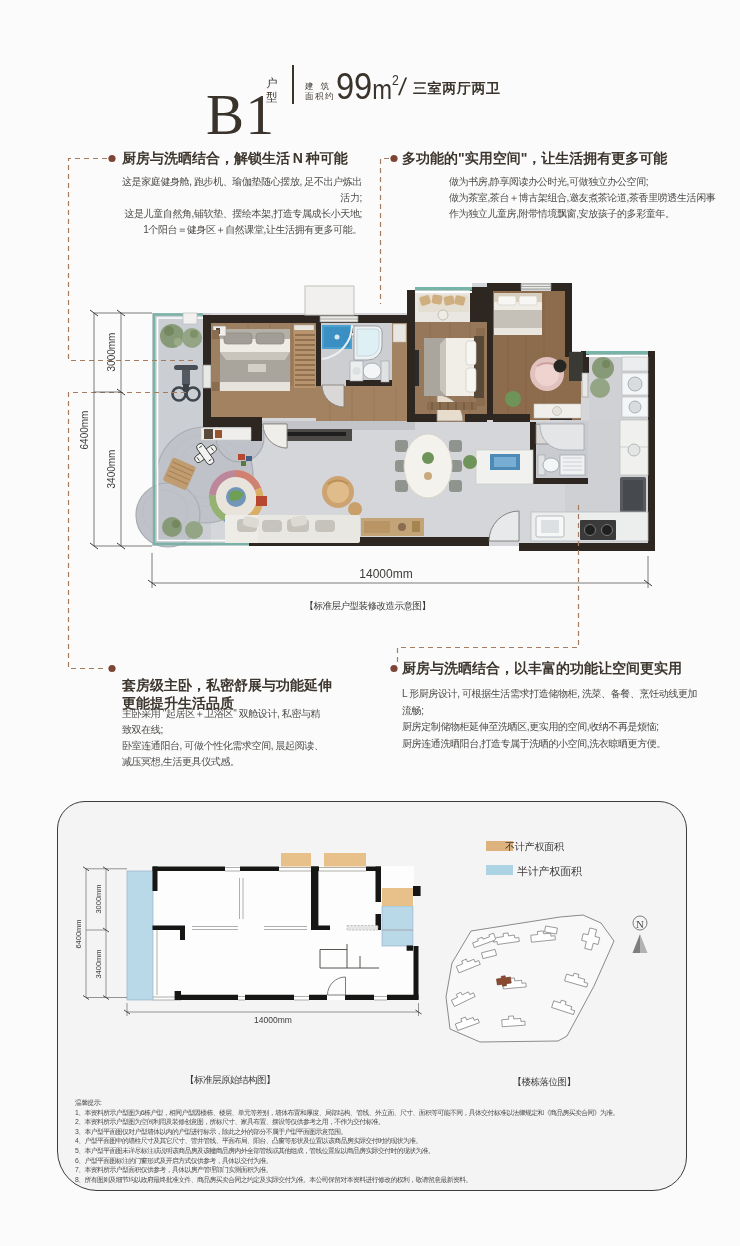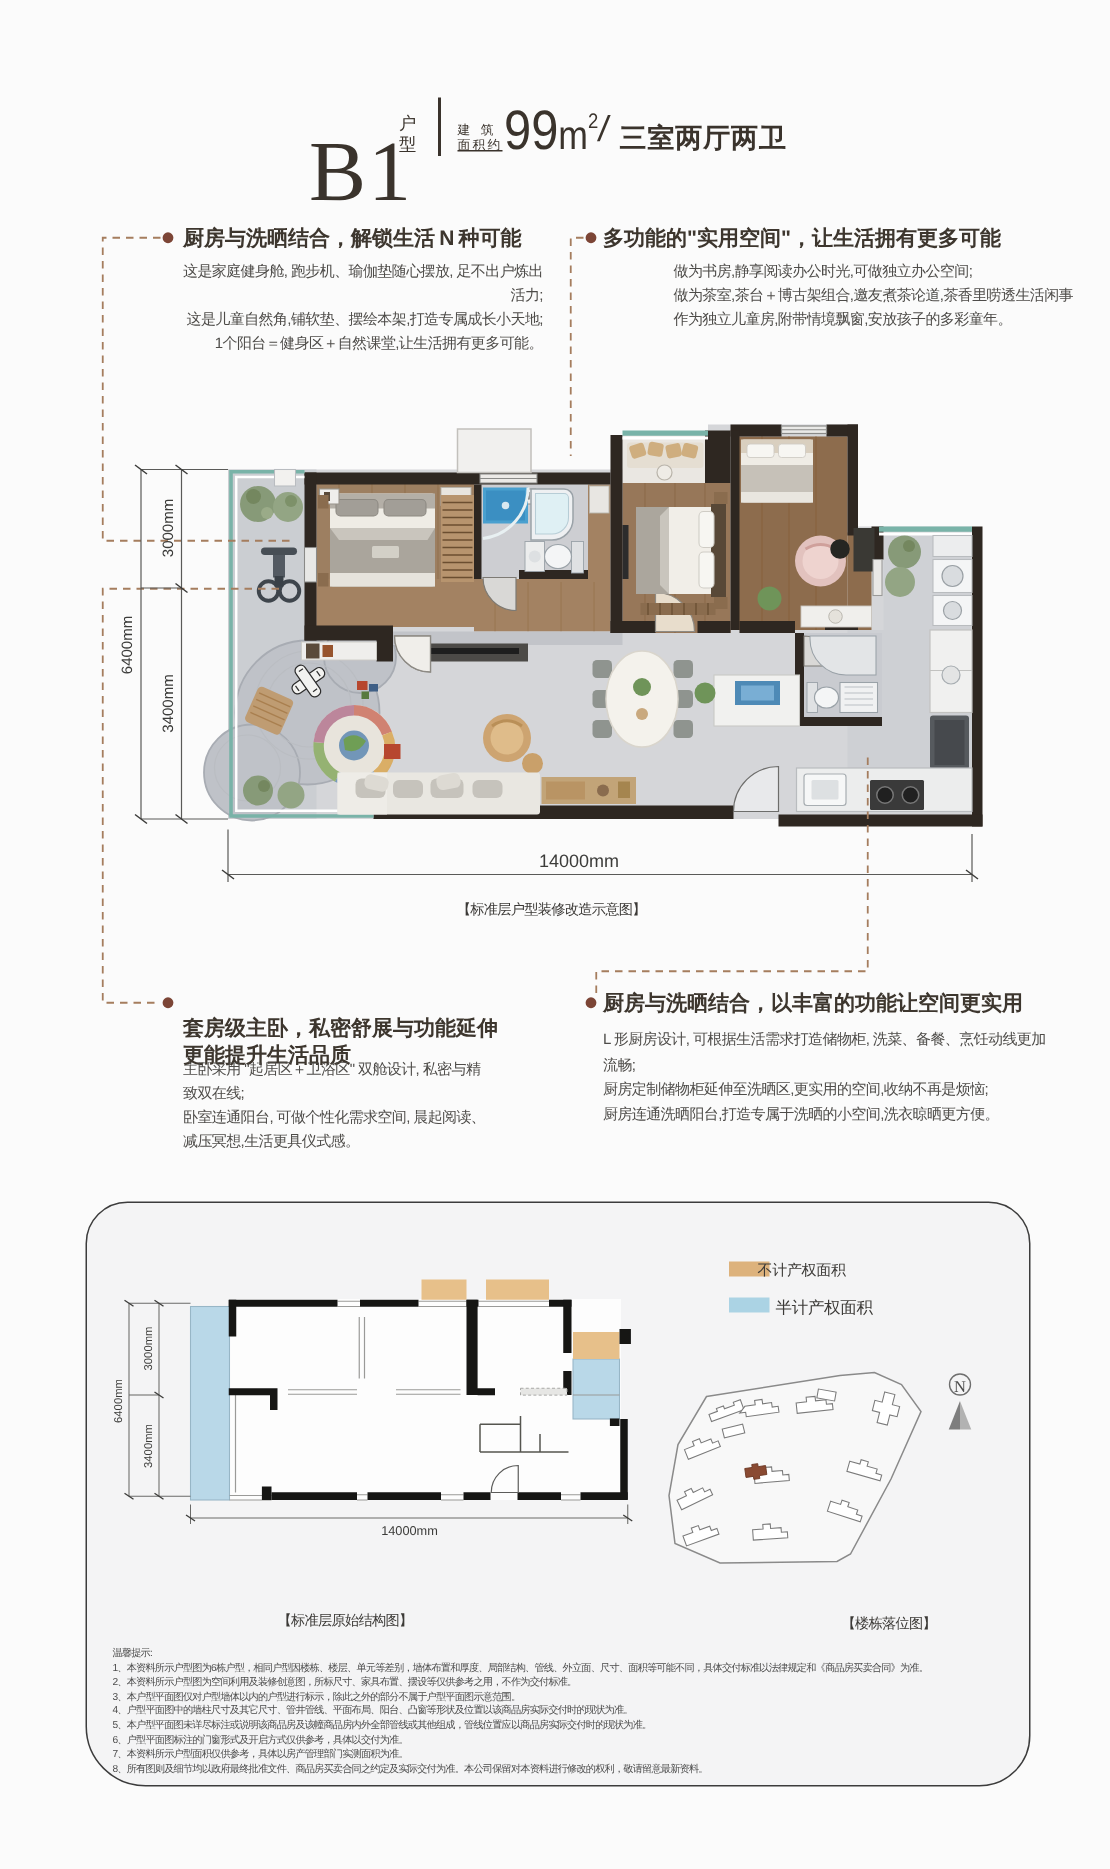--- a/index.html
+++ b/index.html
@@ -10,26 +10,26 @@
 </style>
 </head>
 <body>
 
 <div class="abs" style="left:206px;top:54px;font-family:'Liberation Serif',serif;font-size:57px;color:#3a332c;letter-spacing:1.5px;margin-top:28px;">B1</div>
 
 <div class="abs" style="left:266px;top:77px;font-size:11.5px;color:#3a332c;line-height:13.5px;">户<br>型</div>
 
 <div class="abs" style="left:292px;top:65px;width:2px;height:39px;background:#3a332c;"></div>
 
-<div class="abs" style="left:305px;top:82px;font-size:8.5px;color:#3a332c;line-height:9.5px;"><span style="letter-spacing:7px;">建筑</span><br><span style="letter-spacing:1.5px;text-decoration:underline;">面积约</span></div>
+<div class="abs" style="left:305px;top:82px;font-size:8.5px;color:#3a332c;line-height:9.5px;"><span style="letter-spacing:7px;">建筑</span><br><span style="letter-spacing:1.5px;">面积约</span></div>
 
 <div class="abs" style="left:336px;top:66px;font-size:37px;color:#3a332c;transform:scaleX(0.88);transform-origin:0 0;white-space:nowrap;">99<span style="font-size:27px;">m</span><span style="font-size:14px;vertical-align:14px;">2</span></div>
 
 <div class="abs" style="left:399px;top:73px;font-size:24px;color:#3a332c;transform:skewX(-8deg);">/</div>
-<div class="abs" style="left:413px;top:80px;font-size:18px;font-weight:bold;color:#3a332c;letter-spacing:0.6px;white-space:nowrap;">三室两厅两卫</div>
+<div class="abs" style="left:413px;top:80px;font-size:14px;font-weight:bold;color:#3a332c;letter-spacing:0.6px;white-space:nowrap;">三室两厅两卫</div>
 
 <div class="abs title" style="left:122px;top:150px;">厨房与洗晒结合，解锁生活 N 种可能</div>
 
 <div class="abs body-txt" style="left:122px;top:174px;text-align:right;">这是家庭健身舱, 跑步机、瑜伽垫随心摆放, 足不出户炼出<br>活力;<br>这是儿童自然角,铺软垫、摆绘本架,打造专属成长小天地;<br>1个阳台＝健身区＋自然课堂,让生活拥有更多可能。</div>
 
 <div class="abs title" style="left:402px;top:150px;">多功能的"实用空间"，让生活拥有更多可能</div>
 
 <div class="abs body-txt" style="left:402px;top:174px;margin-left:47px;">做为书房,静享阅读办公时光,可做独立办公空间;<br>做为茶室,茶台＋博古架组合,邀友煮茶论道,茶香里唠透生活闲事<br>作为独立儿童房,附带情境飘窗,安放孩子的多彩童年。</div>
 
 <div class="abs title" style="left:122px;top:660px;line-height:17.5px;margin-top:17px;">套房级主卧，私密舒展与功能延伸<br>更能提升生活品质</div>
@@ -45,21 +45,21 @@
 <div class="abs" style="left:57px;top:801px;width:628px;height:388px;background:#f4f4f5;border:1px solid #3c3c3c;border-radius:28px 28px 34px 40px;"></div>
 
 <div class="abs" style="left:486px;top:841px;width:27px;height:10px;background:#ddb27c;"></div>
 <div class="abs" style="left:505px;top:840px;font-size:10px;color:#3c3a37;letter-spacing:-0.2px;">不计产权面积</div>
 
 <div class="abs" style="left:486px;top:865px;width:27px;height:10px;background:#abd3e4;"></div>
 <div class="abs" style="left:517px;top:864px;font-size:11px;color:#3c3a37;letter-spacing:-0.2px;">半计产权面积</div>
 
 <div class="abs" style="left:140px;top:1074px;width:180px;text-align:center;font-size:9.5px;color:#3c3a37;letter-spacing:-0.5px;">【标准层原始结构图】</div>
 
-<div class="abs" style="left:464px;top:1076px;width:160px;text-align:right;font-size:9.5px;color:#3c3a37;letter-spacing:-0.5px;">【楼栋落位图】</div>
+<div class="abs" style="left:464px;top:1076px;width:160px;text-align:center;font-size:9.5px;color:#3c3a37;letter-spacing:-0.5px;">【楼栋落位图】</div>
 
 <div class="abs" style="left:75px;top:1098px;font-size:6.8px;color:#4c4c4c;line-height:9.6px;letter-spacing:-0.55px;white-space:nowrap;">
 温馨提示:<br>
 1、本资料所示户型图为6栋户型，相同户型因楼栋、楼层、单元等差别，墙体布置和厚度、局部结构、管线、外立面、尺寸、面积等可能不同，具体交付标准以法律规定和《商品房买卖合同》为准。<br>
 2、本资料所示户型图为空间利用及装修创意图，所标尺寸、家具布置、摆设等仅供参考之用，不作为交付标准。<br>
 3、本户型平面图仅对户型墙体以内的户型进行标示，除此之外的部分不属于户型平面图示意范围。<br>
 4、户型平面图中的墙柱尺寸及其它尺寸、管井管线、平面布局、阳台、凸窗等形状及位置以该商品房实际交付时的现状为准。<br>
 5、本户型平面图未详尽标注或说明该商品房及该幢商品房内外全部管线或其他组成，管线位置应以商品房实际交付时的现状为准。<br>
 6、户型平面图标注的门窗形式及开启方式仅供参考，具体以交付为准。<br>
 7、本资料所示户型面积仅供参考，具体以房产管理部门实测面积为准。<br>

